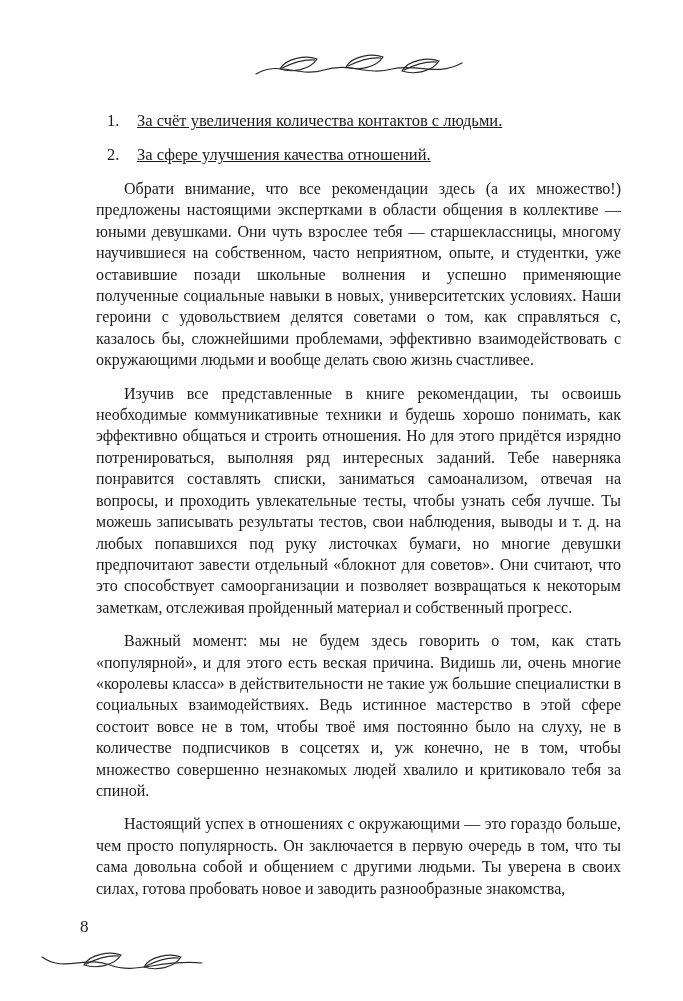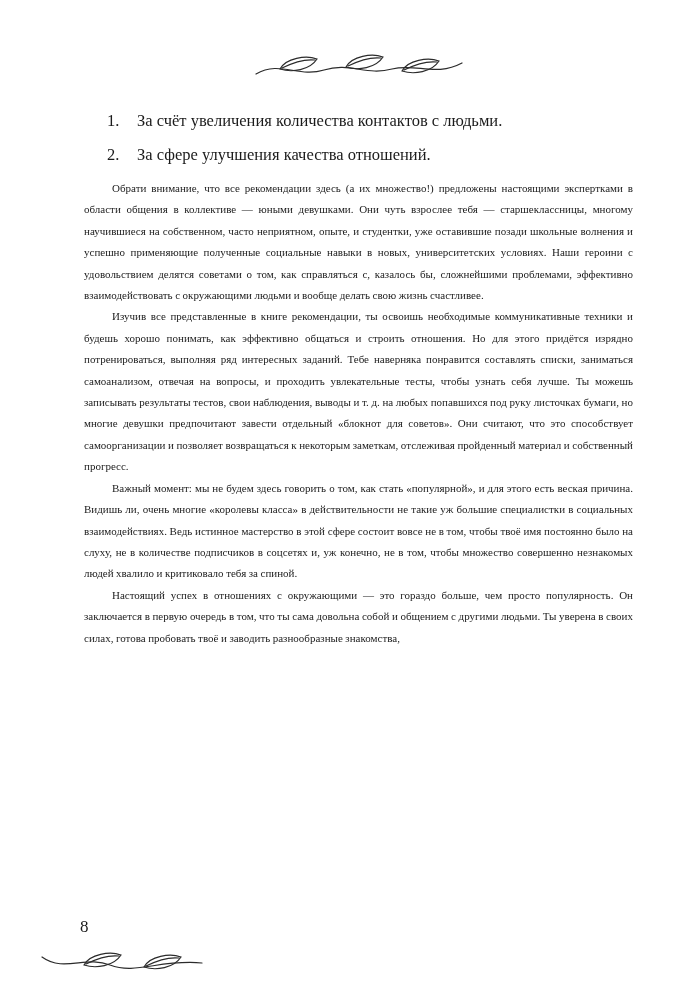--- a/index.html
+++ b/index.html
@@ -40,24 +40,25 @@
     display: flex;
     margin: 0 0 13px 23px;
     font-size: 16.5px;
     line-height: 21px;
   }
   .list-marker {
     flex: 0 0 30px;
   }
   .list-text {
     flex: 1 1 auto;
+    text-decoration: underline;
   }
   p.body-par {
-    margin: 0;
-    font-size: 11px;
+    margin: 12px;
+    font-size: 16px;
     line-height: 21.4px;
     text-align: justify;
     text-indent: 28px;
     hyphens: auto;
     -webkit-hyphens: auto;
     word-spacing: -0.02em;
   }
   .page-number {
     position: absolute;
     left: 80px;
@@ -101,21 +102,21 @@
       </div>
       <div class="list-item">
         <span class="list-marker">2.</span>
         <span class="list-text">За сфере улучшения качества отношений.</span>
       </div>
     </div>
 
     <p class="body-par" lang="ru">Обрати внимание, что все рекомендации здесь (а их множество!) предложены настоящими экспертками в области общения в коллективе — юными девушками. Они чуть взрослее тебя — старшеклассницы, многому научившиеся на собственном, часто неприятном, опыте, и студентки, уже оставившие позади школьные волнения и успешно применяющие полученные социальные навыки в новых, университетских условиях. Наши героини с удовольствием делятся советами о том, как справляться с, казалось бы, сложнейшими проблемами, эффективно взаимодействовать с окружающими людьми и вообще делать свою жизнь счастливее.</p>
     <p class="body-par" lang="ru">Изучив все представленные в книге рекомендации, ты освоишь необходимые коммуникативные техники и будешь хорошо понимать, как эффективно общаться и строить отношения. Но для этого придётся изрядно потренироваться, выполняя ряд интересных заданий. Тебе наверняка понравится составлять списки, заниматься самоанализом, отвечая на вопросы, и проходить увлекательные тесты, чтобы узнать себя лучше. Ты можешь записывать результаты тестов, свои наблюдения, выводы и т. д. на любых попавшихся под руку листочках бумаги, но многие девушки предпочитают завести отдельный «блокнот для советов». Они считают, что это способствует самоорганизации и позволяет возвращаться к некоторым заметкам, отслеживая пройденный материал и собственный прогресс.</p>
     <p class="body-par" lang="ru">Важный момент: мы не будем здесь говорить о том, как стать «популярной», и для этого есть веская причина. Видишь ли, очень многие «королевы класса» в действительности не такие уж большие специалистки в социальных взаимодействиях. Ведь истинное мастерство в этой сфере состоит вовсе не в том, чтобы твоё имя постоянно было на слуху, не в количестве подписчиков в соцсетях и, уж конечно, не в том, чтобы множество совершенно незнакомых людей хвалило и критиковало тебя за спиной.</p>
-    <p class="body-par" lang="ru">Настоящий успех в отношениях с окружающими — это гораздо больше, чем просто популярность. Он заключается в первую очередь в том, что ты сама довольна собой и общением с другими людьми. Ты уверена в своих силах, готова пробовать твоё и заводить разнообразные знакомства,</p>
+    <p class="body-par" lang="ru">Настоящий успех в отношениях с окружающими — это гораздо больше, чем просто популярность. Он заключается в первую очередь в том, что ты сама довольна собой и общением с другими людьми. Ты уверена в своих силах, готова пробовать новое и заводить разнообразные знакомства,</p>
 
   </div>
 
   <div class="page-number">8</div>
 
   <div class="ornament-bottom">
     <svg width="165" height="38" viewBox="0 0 165 38" aria-hidden="true">
       <g fill="none" stroke="#2b2b2b" stroke-width="1.2" stroke-linecap="round">
         <path d="M2 14 C 24 30, 46 12, 70 22 C 96 32, 120 16, 162 20"></path>
         <path d="M44 22 C 50 11, 70 8, 81 12 C 74 23, 56 26, 44 22 Z"></path>

